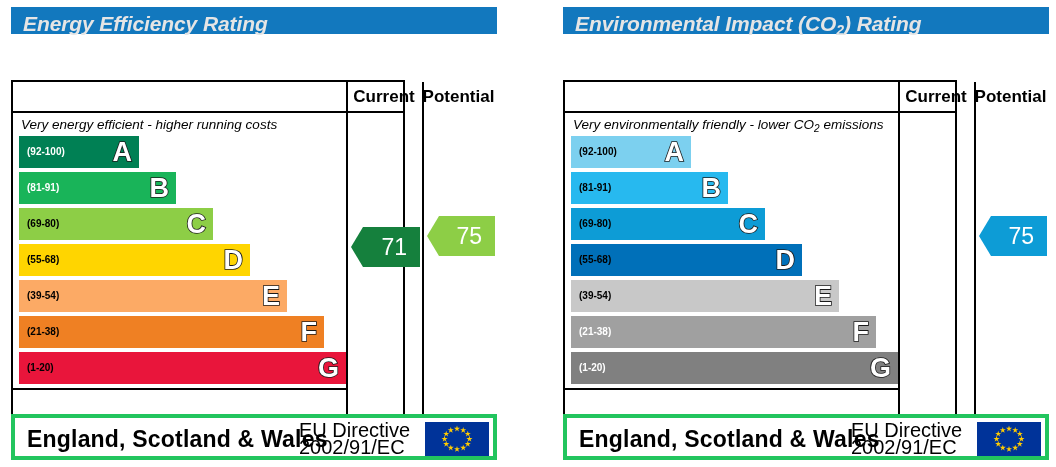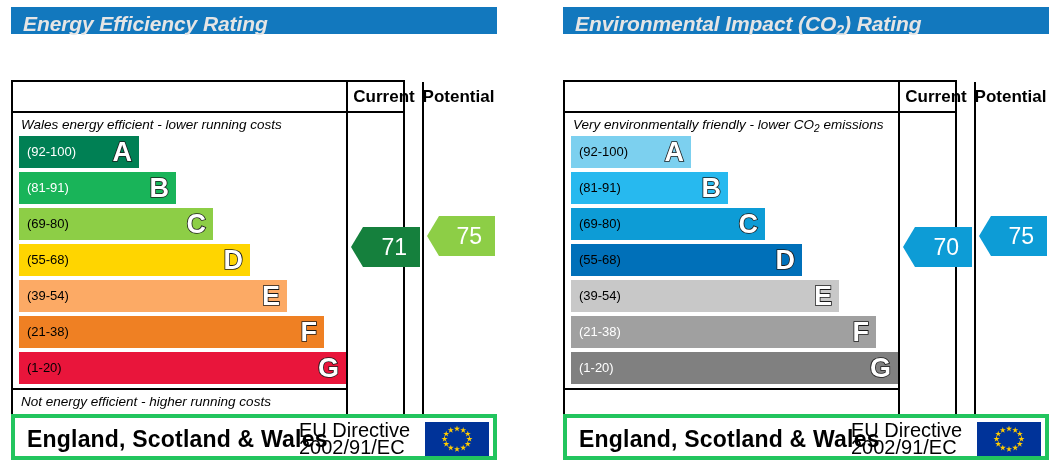--- a/index.html
+++ b/index.html
@@ -142,22 +142,22 @@
     left: 6px;
     height: 32px;
     box-sizing: border-box;
   }
   .band-range {
     position: absolute;
     left: 8px;
     top: 0;
     height: 32px;
     line-height: 32px;
-    font-size: 13px;
-    font-weight: normal;
+    font-size: 10px;
+    font-weight: bold;
     white-space: nowrap;
   }
   .band-letter {
     position: absolute;
     right: 7px;
     top: 50%;
     transform: translateY(-50%);
     font-size: 27px;
     font-weight: bold;
     color: #ffffff;
@@ -236,21 +236,21 @@
     <div class="epc-table">
 
       <div class="thead">
         <div class="th-label th-current">Current</div>
         <div class="th-label th-potential">Potential</div>
       </div>
 
       <div class="col-div c1"></div>
       <div class="col-div c2"></div>
 
-      <div class="caption top">Wales energy efficient - lower running costs</div>
+      <div class="caption top">Very energy efficient - higher running costs</div>
 
       <div class="bands">
           <div class="band" style="top: 0px; width: 120px; background: rgb(0, 128, 84);">
             <span class="band-range" style="color: rgb(255, 255, 255);">(92-100)</span>
             <span class="band-letter">A</span>
           </div>
           <div class="band" style="top: 36px; width: 157px; background: rgb(25, 180, 89);">
             <span class="band-range" style="color: rgb(255, 255, 255);">(81-91)</span>
             <span class="band-letter">B</span>
           </div>
@@ -270,21 +270,20 @@
             <span class="band-range" style="color: rgb(0, 0, 0);">(21-38)</span>
             <span class="band-letter">F</span>
           </div>
           <div class="band" style="top: 216px; width: 327px; background: rgb(233, 21, 59);">
             <span class="band-range" style="color: rgb(0, 0, 0);">(1-20)</span>
             <span class="band-letter">G</span>
           </div>
         </div>
 
       <div class="caption-rule bottom-rule"></div>
-      <div class="caption bottom">Not energy efficient - higher running costs</div>
 
       <div class="arrow current" style="background: #15803d;">71</div>
       <div class="arrow potential" style="background: rgb(141, 206, 70);">75</div>
     </div>
 
     <div class="epc-footer">
       <div class="country">England, Scotland &amp; Wales</div>
       <div class="directive">
         <div>EU Directive</div>
         <div>2002/91/EC</div>
@@ -351,21 +350,20 @@
             <span class="band-letter">F</span>
           </div>
           <div class="band" style="top: 216px; width: 327px; background: rgb(128, 128, 128);">
             <span class="band-range" style="color: rgb(255, 255, 255);">(1-20)</span>
             <span class="band-letter">G</span>
           </div>
         </div>
 
       <div class="caption-rule bottom-rule"></div>
 
-      <div class="arrow current" style="background: rgb(13, 156, 214);">70</div>
       <div class="arrow potential" style="background: rgb(13, 156, 214);">75</div>
     </div>
 
     <div class="epc-footer">
       <div class="country">England, Scotland &amp; Wales</div>
       <div class="directive">
         <div>EU Directive</div>
         <div>2002/91/EC</div>
       </div>
       <div class="eu-flag">

